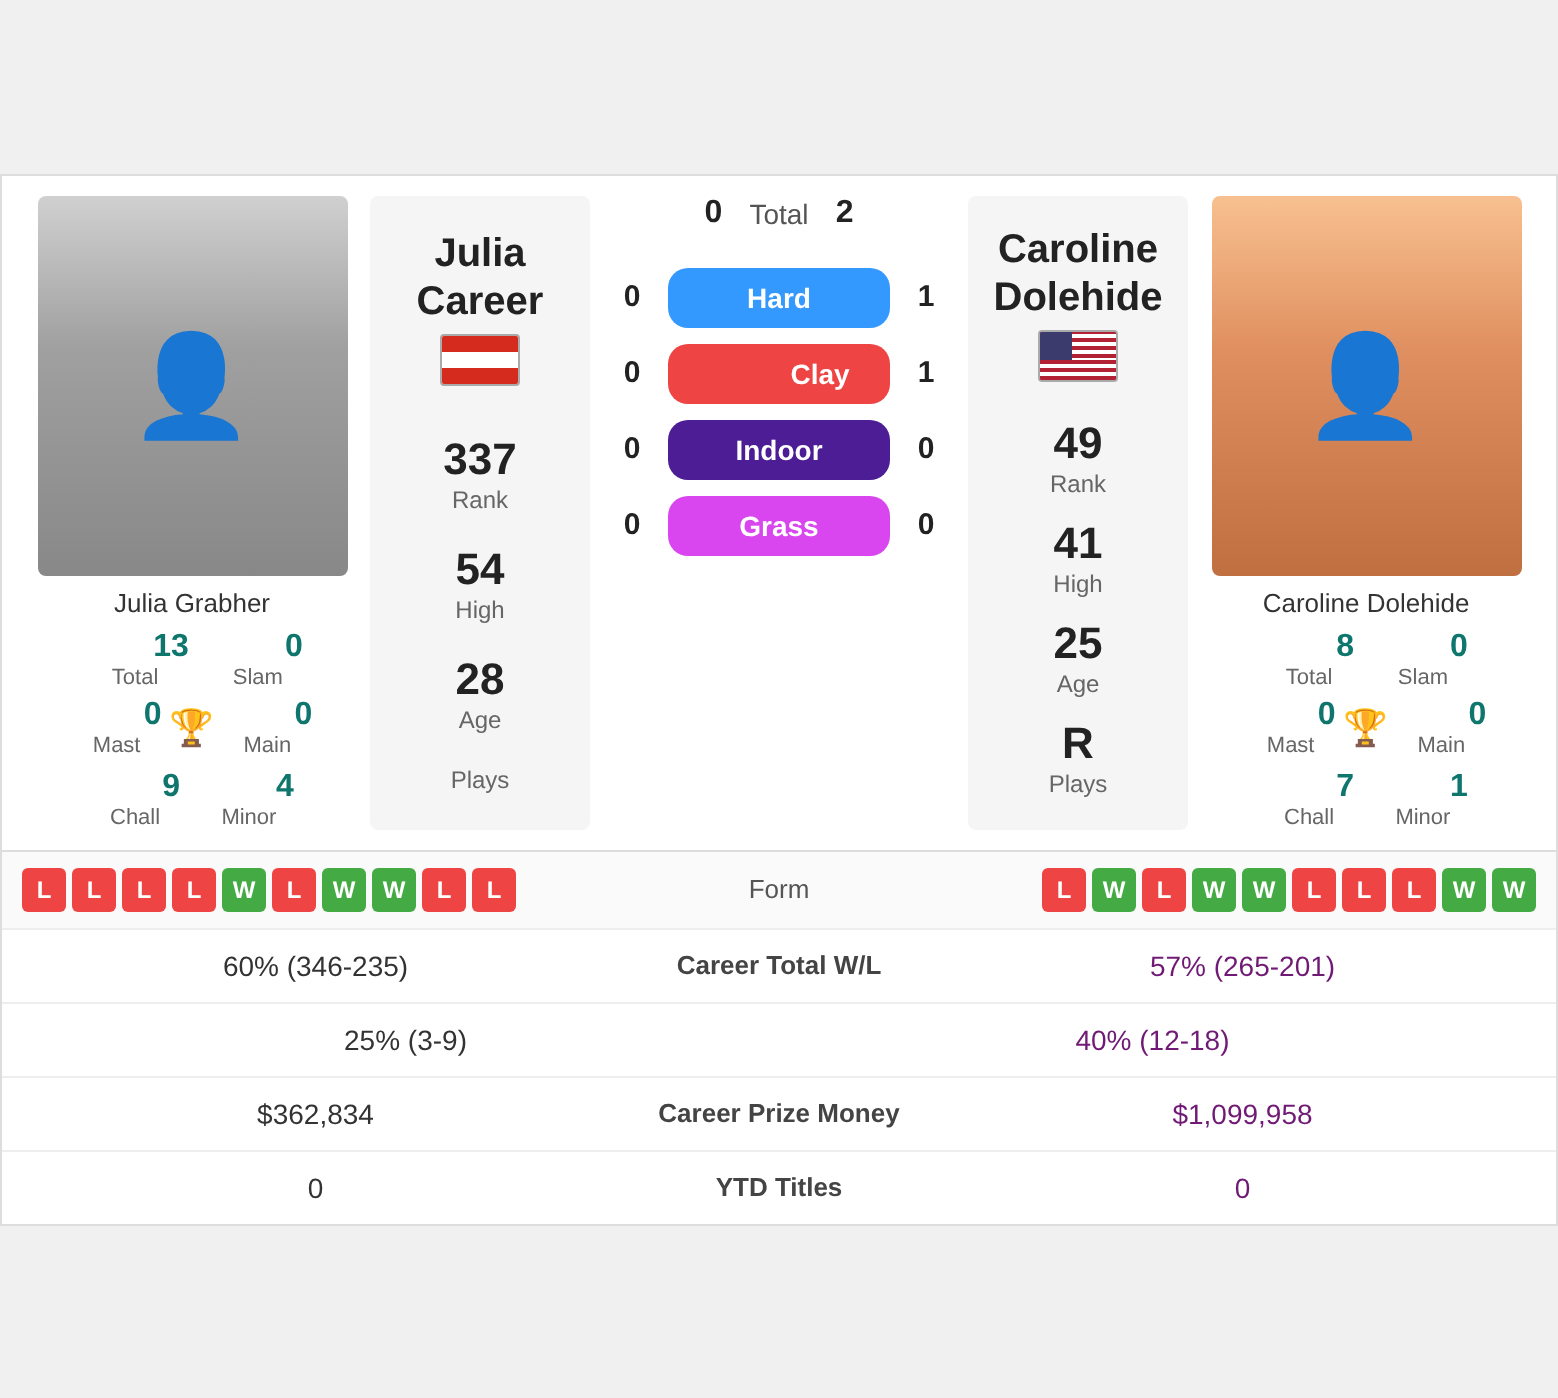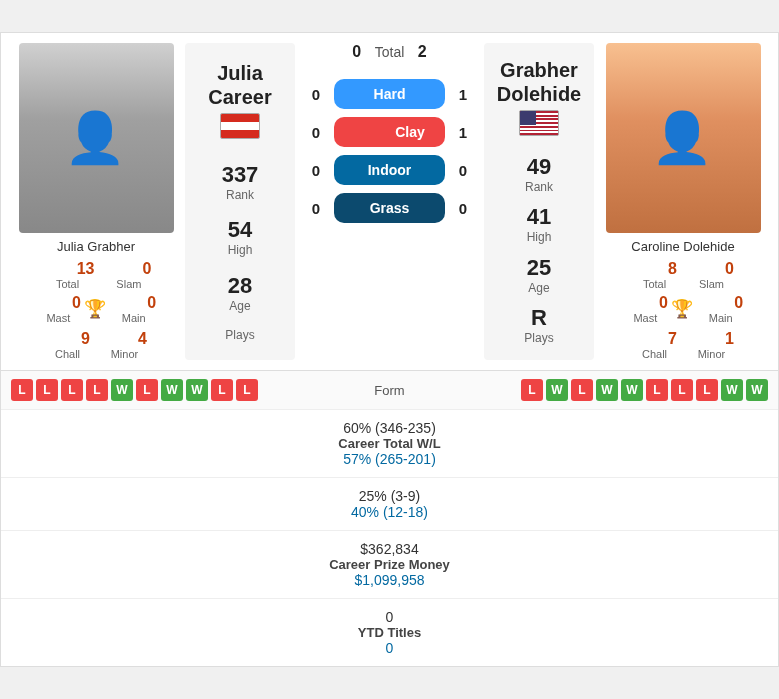--- a/index.html
+++ b/index.html
@@ -53,21 +53,21 @@
       display: flex;
       gap: 12px;
       margin-top: 6px;
     }
     .stat-cell {
       text-align: center;
     }
     .stat-value {
       font-size: 16px;
       font-weight: bold;
-      color: #c2410c;
+      color: #0f766e;
       margin-left: 36px;
     }
     .stat-label {
       font-size: 11px;
       color: #666;
     }
     .trophy-row {
       display: flex;
       gap: 4px;
       margin-top: 4px;
@@ -183,22 +183,22 @@
       border: none;
       color: #fff;
       font-size: 14px;
       font-weight: bold;
       display: flex;
       align-items: center;
       justify-content: center;
     }
     .court-hard { background: #3399ff; }
     .court-clay { background: #ef4444; padding-left: 41px; }
-    .court-indoor { background: #0369a1; }
-    .court-grass { background: #0c4a6e; }
+    .court-indoor { background: #4c1d95; }
+    .court-grass { background: #d946ef; }
     .total-row {
       display: flex;
       align-items: center;
       justify-content: space-between;
       margin-bottom: 10px;
     }
     .total-score {
       width: 24px;
       text-align: center;
       font-size: 16px;
@@ -248,41 +248,40 @@
       color: #fff;
     }
     .badge-l { background: #e44; }
     .badge-w { background: #4a4; }
     
     .stats-row {
       display: flex;
       align-items: center;
       padding: 10px 15px;
       border-bottom: 1px solid #eee;
-      flex-direction: column;
     }
     .stats-row:last-child { border-bottom: none; }
     .stats-left {
       flex: 1;
       text-align: center;
       font-size: 14px;
       color: #333;
     }
     .stats-center {
       width: 180px;
       text-align: center;
       font-size: 13px;
       font-weight: bold;
       color: #444;
     }
     .stats-right {
       flex: 1;
       text-align: center;
       font-size: 14px;
-      color: #0369a1;
+      color: #701a75;
     }
     
     .trophy-icon {
       color: #d4a017;
       font-size: 18px;
     }
     
     .silhouette-left {
       width: 100%;
       height: 100%;
@@ -411,21 +410,21 @@
         <div class="court-row">
           <div class="court-score">0</div>
           <div class="court-label-btn court-grass">Grass</div>
           <div class="court-score">0</div>
         </div>
       </div>
     </div>
 
     <div class="player-mid-panel">
       <div class="player-header-block">
-        <div class="player-name-top">Grabher</div>
+        <div class="player-name-top">Caroline</div>
         <div class="player-name-top">Dolehide</div>
         <div class="flag">
           <div class="flag-us">
             <div class="flag-us-stripes">
               <div class="us-stripe"></div>
               <div class="us-stripe"></div>
               <div class="us-stripe"></div>
               <div class="us-stripe"></div>
               <div class="us-stripe"></div>
               <div class="us-stripe"></div>

